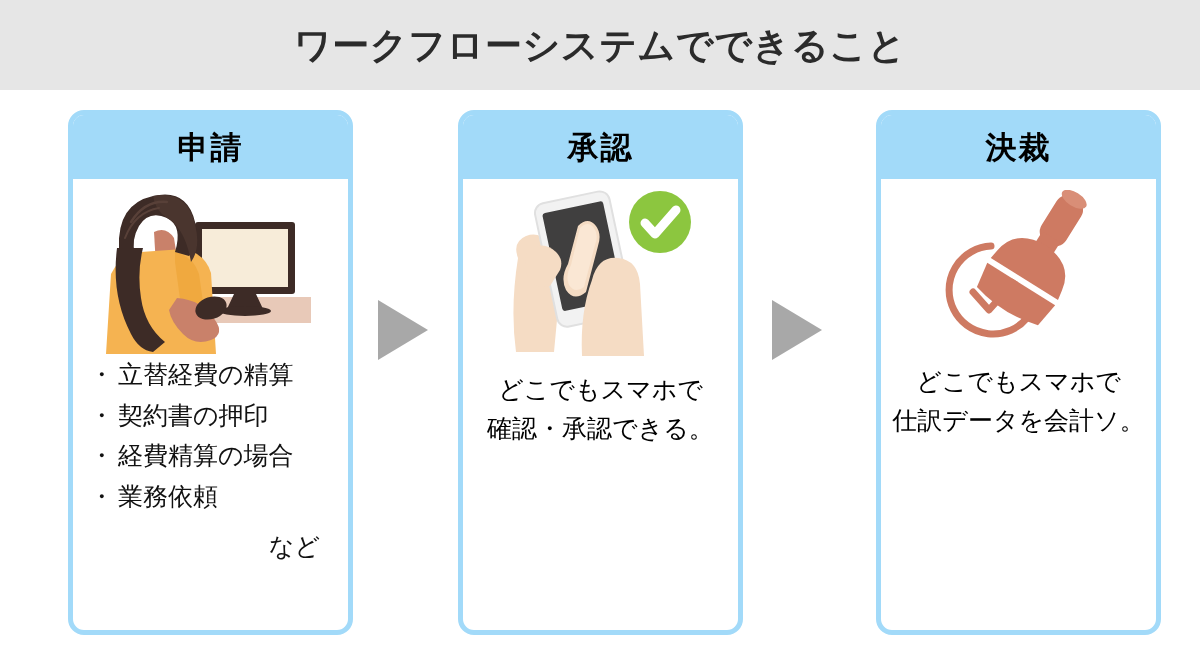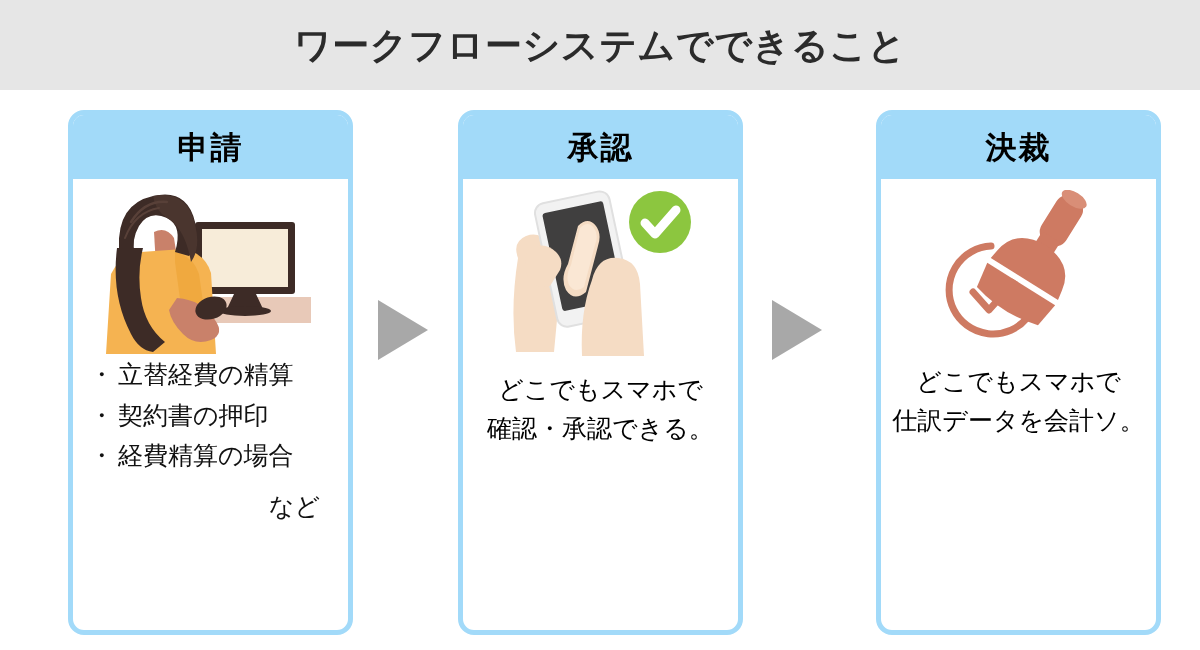--- a/index.html
+++ b/index.html
@@ -197,20 +197,23 @@
       <ul class="bullet-list">
         <li>
           <span class="bullet-dot">・</span><span>立替経費の精算</span>
         </li>
         <li>
           <span class="bullet-dot">・</span><span>契約書の押印</span>
         </li>
         <li>
           <span class="bullet-dot">・</span><span>経費精算の場合</span>
         </li>
+        <li>
+          <span class="bullet-dot">・</span><span>業務依頼</span>
+        </li>
       </ul>
 
       <div class="etc-line">など</div>
     </div>
   </div>
 
   <div class="card card-2">
     <div class="card-header">
       <div class="card-header-text">承認</div>
     </div>

